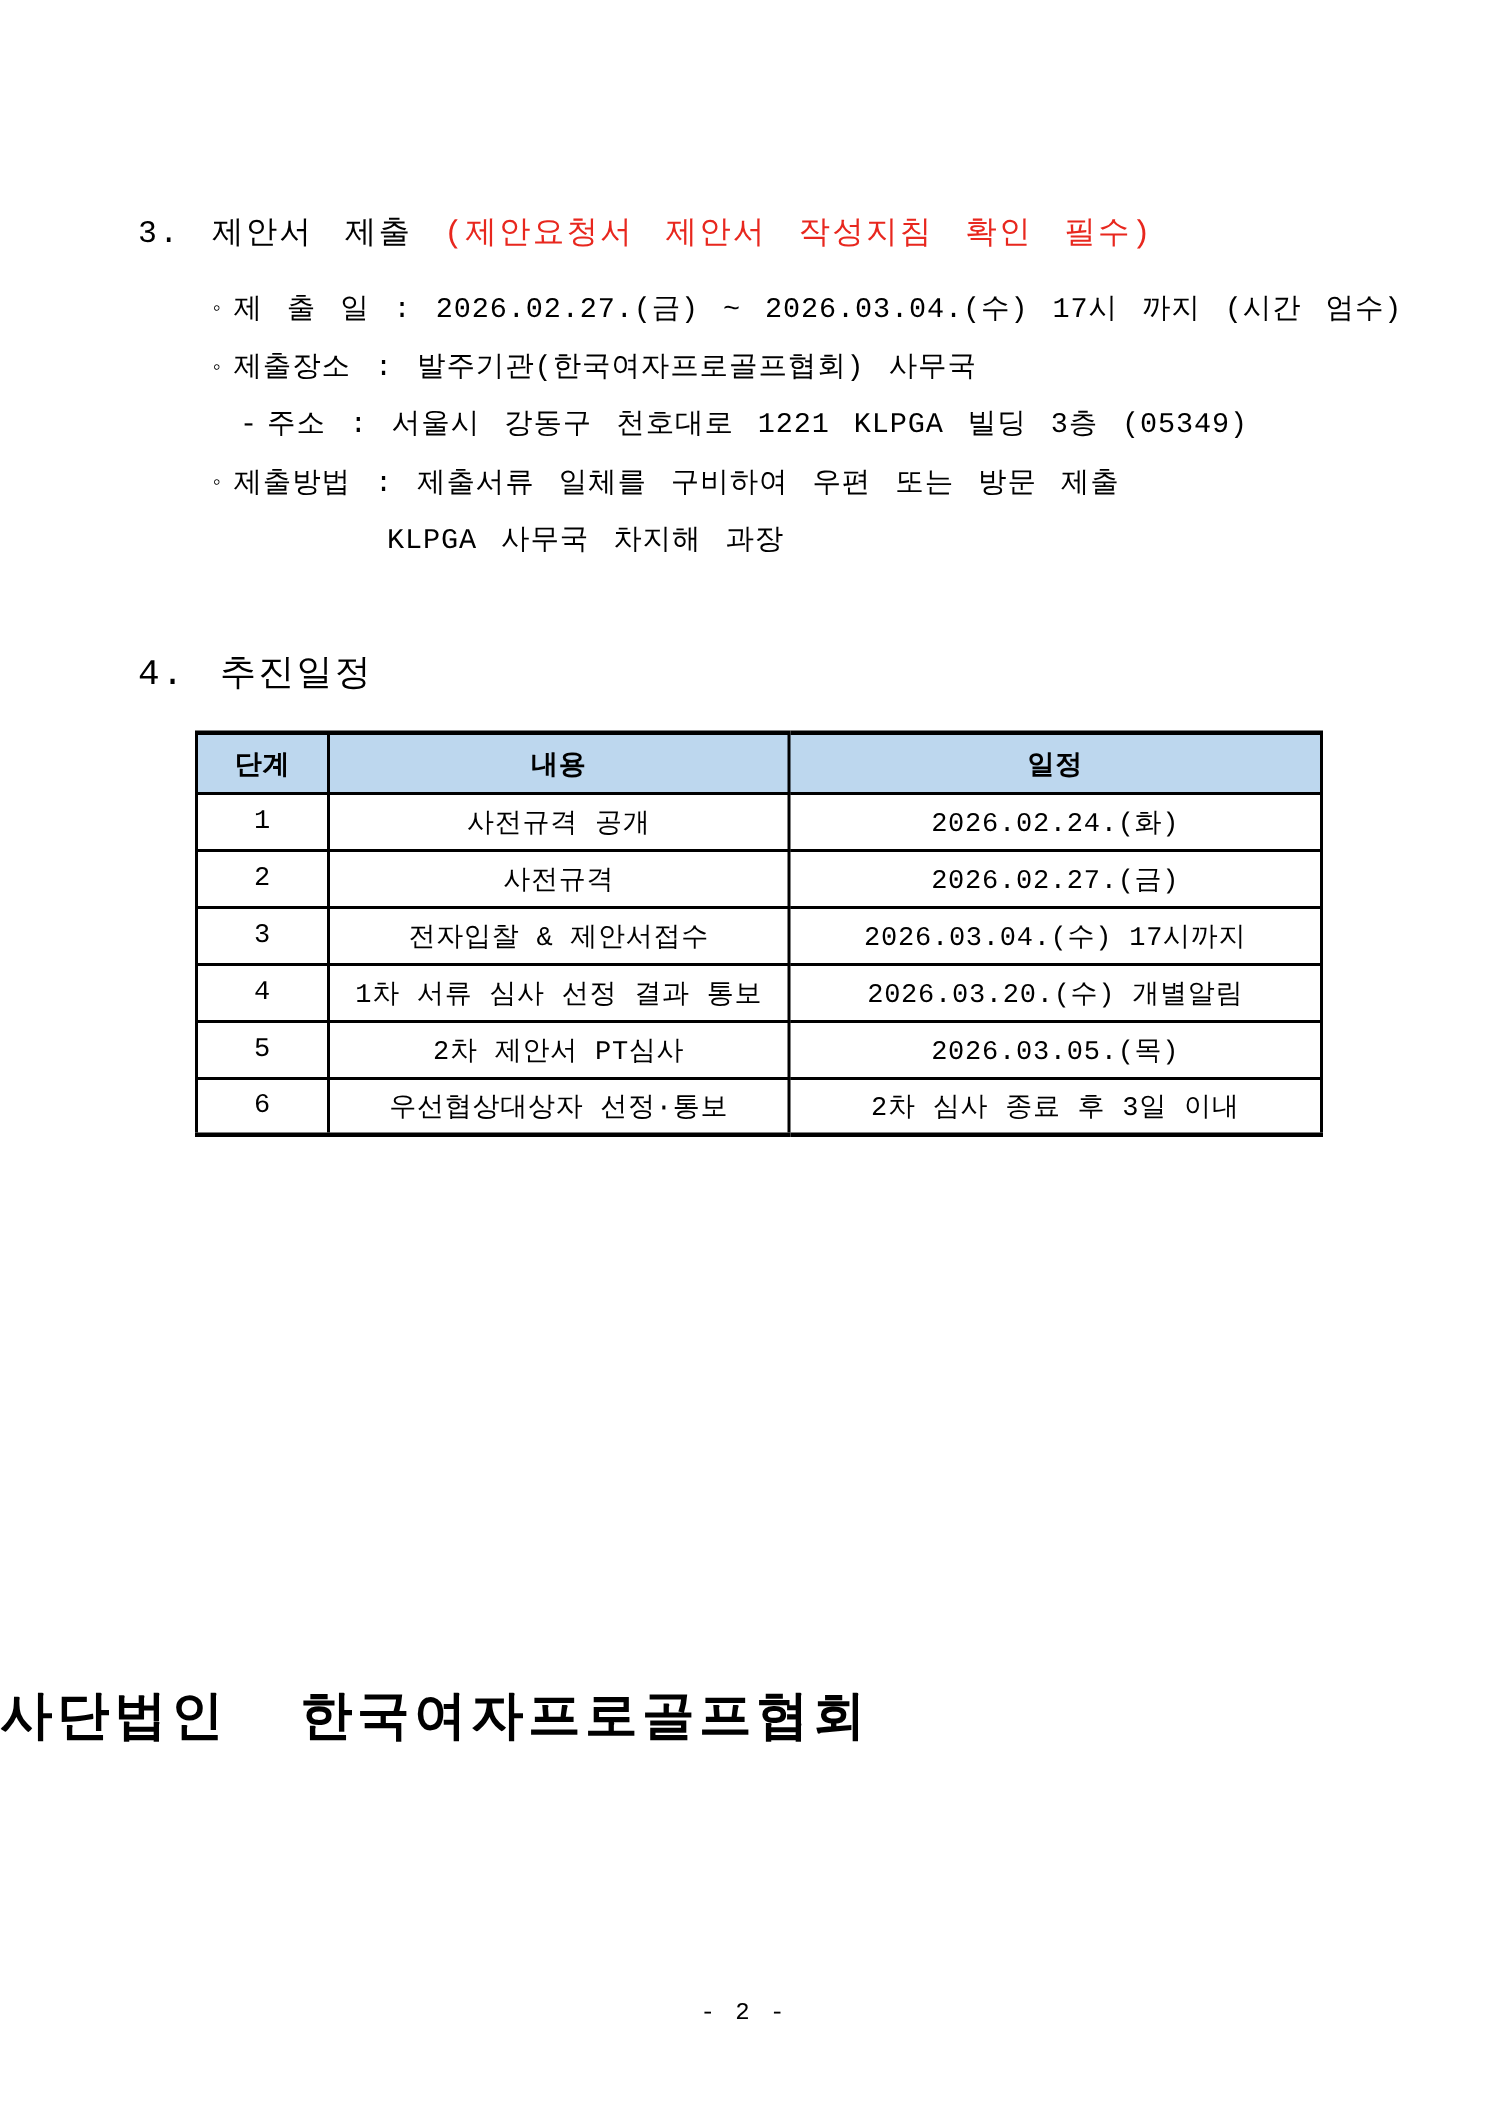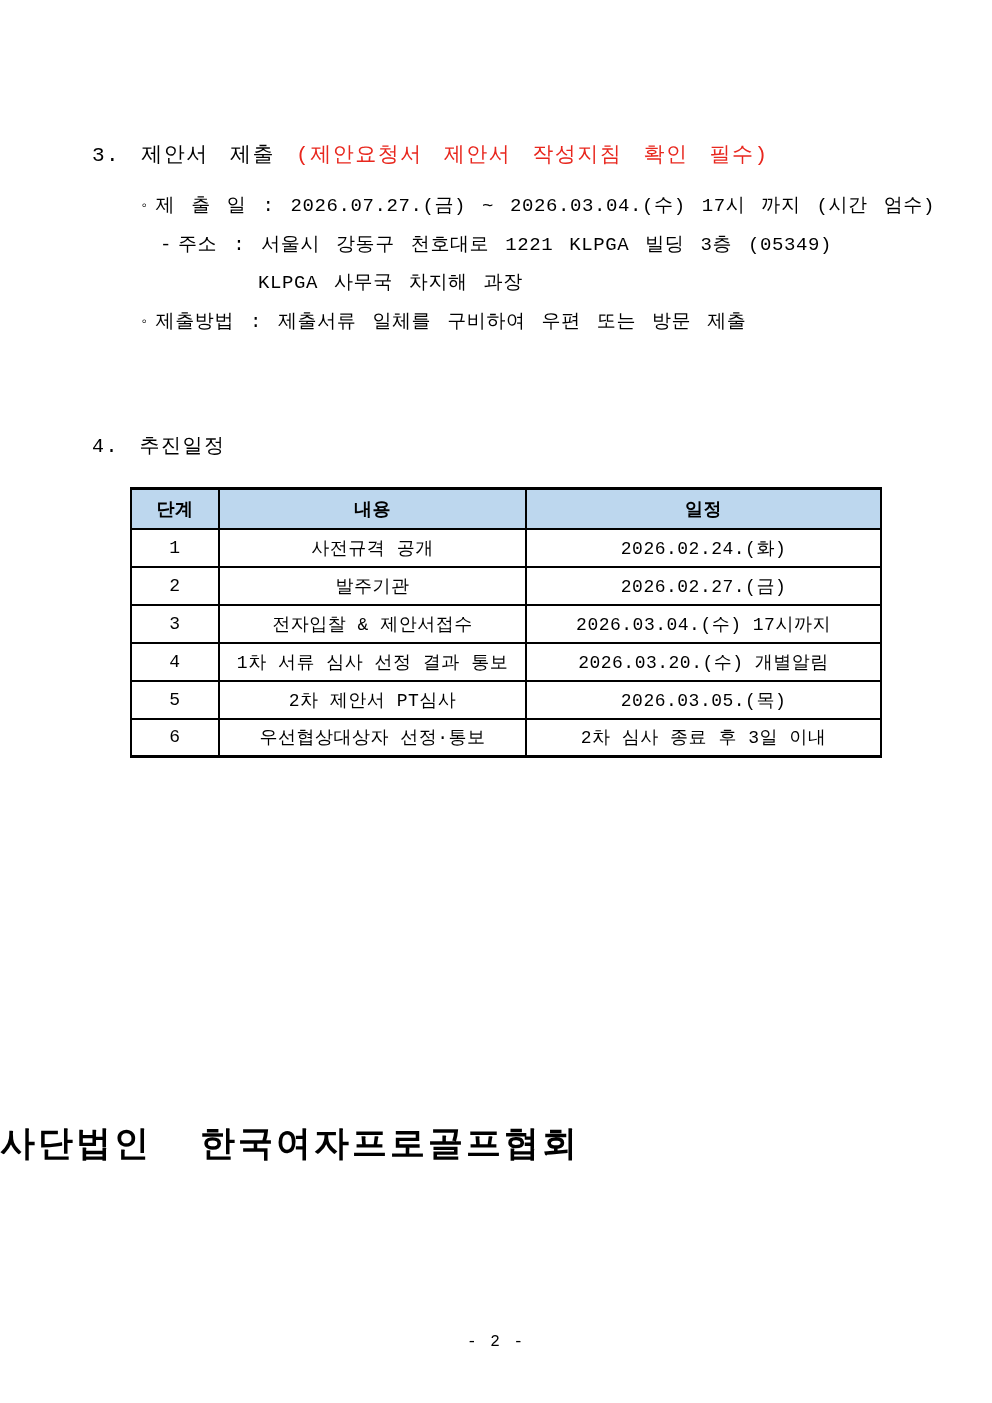--- a/index.html
+++ b/index.html
@@ -49,21 +49,21 @@
     font-size:15px;
     vertical-align:1px;
   }
   .doc-line.indent-2{ padding-left:20px; }
   .doc-line.indent-3{ padding-left:118px; }
   .doc-line.indent-2 .bullet{ font-size:19px; vertical-align:0; }
   
   .sec4-heading{
     position:absolute;
     left:92px; top:432px;
-    font-size:20px;
+    font-size:24px;
     letter-spacing:1.5px;
     word-spacing:7px;
     white-space:nowrap;
   }
   table.schedule{
     position:absolute;
     left:130px; top:487px;
     width:750px;
     border-collapse:collapse;
     font-size:18px;
@@ -132,30 +132,33 @@
 
 <div class="page">
 
   <div class="sec3-heading">
     <span>3. 제안서 제출</span>
     <span class="red">(제안요청서 제안서 작성지침 확인 필수)</span>
   </div>
 
   <div class="sec3-lines">
     <div class="doc-line">
-      <span class="bullet">◦</span><span>제 출 일 : 2026.07.27.(금) ~ 2026.03.04.(수) 17시 까지 (시간 엄수)</span>
+      <span class="bullet">◦</span><span>제 출 일 : 2026.02.27.(금) ~ 2026.03.04.(수) 17시 까지 (시간 엄수)</span>
+    </div>
+    <div class="doc-line">
+      <span class="bullet">◦</span><span>제출장소 : 발주기관(한국여자프로골프협회) 사무국</span>
     </div>
     <div class="doc-line indent-2">
       <span class="bullet">-</span><span>주소 : 서울시 강동구 천호대로 1221 KLPGA 빌딩 3층 (05349)</span>
     </div>
+    <div class="doc-line">
+      <span class="bullet">◦</span><span>제출방법 : 제출서류 일체를 구비하여 우편 또는 방문 제출</span>
+    </div>
     <div class="doc-line indent-3">
       <span>KLPGA 사무국 차지해 과장</span>
-    </div>
-    <div class="doc-line">
-      <span class="bullet">◦</span><span>제출방법 : 제출서류 일체를 구비하여 우편 또는 방문 제출</span>
     </div>
   </div>
 
   <div class="sec4-heading">4. 추진일정</div>
 
   <table class="schedule">
     <colgroup>
         <col class="c1">
         <col class="c2">
         <col class="c3">
@@ -168,21 +171,21 @@
       </tr>
     </thead>
     <tbody>
       <tr>
         <td>1</td>
         <td>사전규격 공개</td>
         <td>2026.02.24.(화)</td>
       </tr>
       <tr>
         <td>2</td>
-        <td>발주기관</td>
+        <td>사전규격</td>
         <td>2026.02.27.(금)</td>
       </tr>
       <tr>
         <td>3</td>
         <td>전자입찰 &amp; 제안서접수</td>
         <td>2026.03.04.(수) 17시까지</td>
       </tr>
       <tr>
         <td>4</td>
         <td>1차 서류 심사 선정 결과 통보</td>

